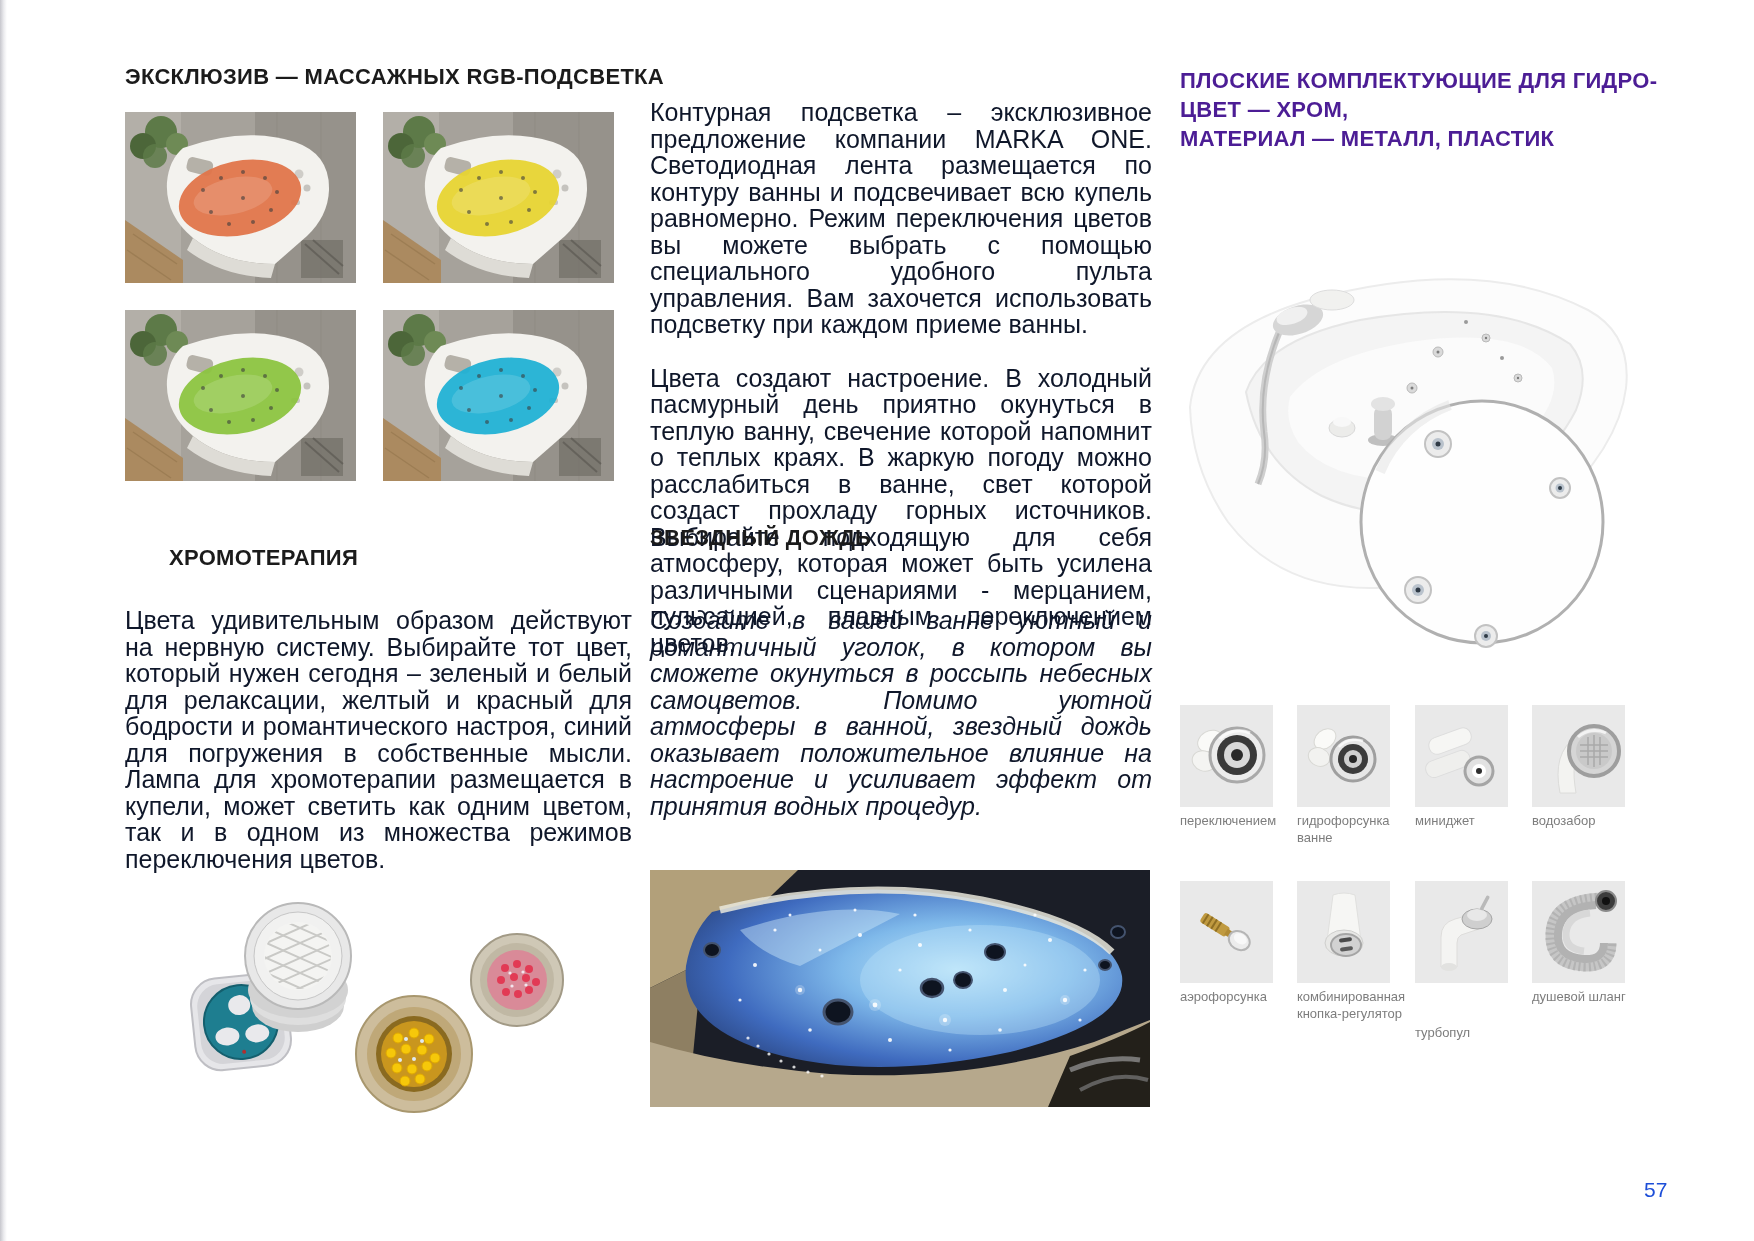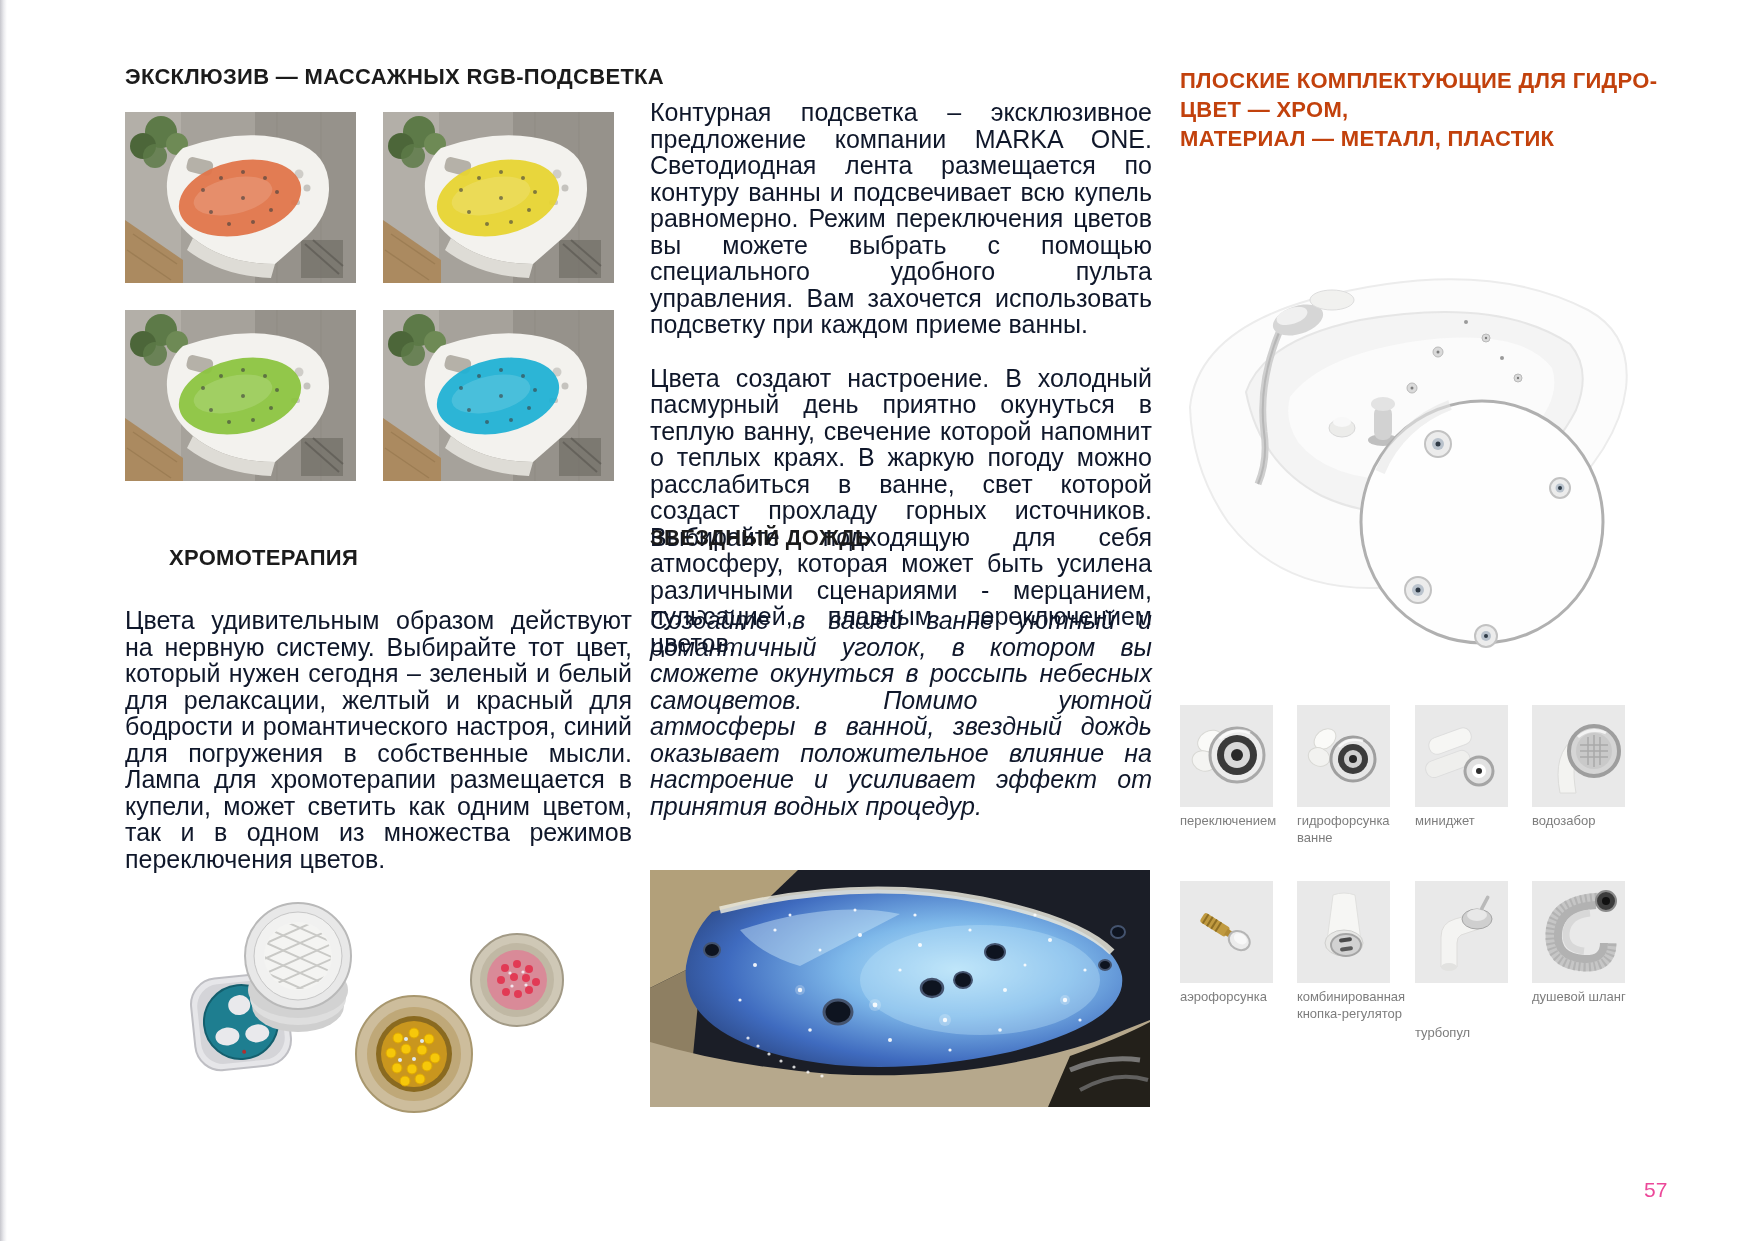--- a/index.html
+++ b/index.html
@@ -3,28 +3,28 @@
 <meta charset="utf-8">
 <style>
   html,body{margin:0;padding:0;background:#ffffff;}
   .page{
     position:relative;width:1754px;height:1241px;background:#ffffff;overflow:hidden;
     font-family:"Liberation Sans","DejaVu Sans",sans-serif;color:#3c3c3c;
   }
   .spine{position:absolute;left:0;top:0;width:7px;height:1241px;
     background:linear-gradient(to right,#c7c7cd,#ececef 55%,#ffffff);}
   .sec-title{position:absolute;font-size:22px;font-weight:bold;color:#1b1b1b;letter-spacing:.3px;white-space:nowrap;}
-  .comp-title{position:absolute;left:1180px;top:66px;font-size:22px;font-weight:bold;color:#c2410c;line-height:29px;letter-spacing:.3px;}
+  .comp-title{position:absolute;left:1180px;top:66px;font-size:22px;font-weight:bold;color:#4c1d95;line-height:29px;letter-spacing:.3px;}
   .body-text{position:absolute;font-size:25px;line-height:26.5px;color:#0f172a;text-align:justify;}
   .body-text p{margin:0 0 27px 0;}
   .photo{position:absolute;display:block;}
   .photo svg{display:block;}
   .comp-cell-img{position:absolute;width:93px;height:102px;background:#e9e9e9;}
   .comp-label{position:absolute;width:112px;font-size:13px;line-height:17px;color:#7d7d7d;}
-  .page-num{position:absolute;left:1644px;top:1178px;font-size:21px;color:#ec4899;}
+  .page-num{position:absolute;left:1644px;top:1178px;font-size:21px;color:#1d4ed8;}
 </style>
 </head>
 <body>
 
 <div class="page">
 
   <svg width="0" height="0" style="position:absolute" aria-hidden="true">
     <defs>
       <radialGradient id="starBlue" cx="62%" cy="45%" r="75%">
         <stop offset="0%" stop-color="#bfe6fa"></stop>

